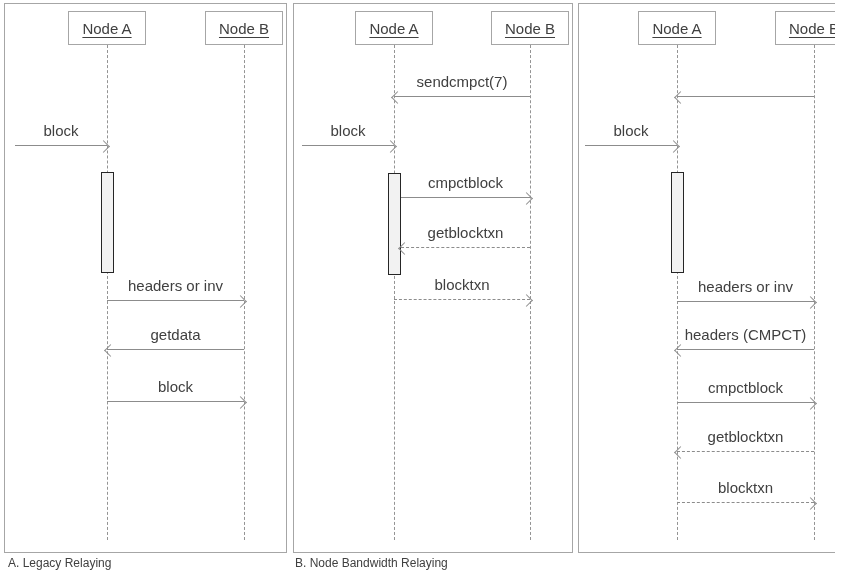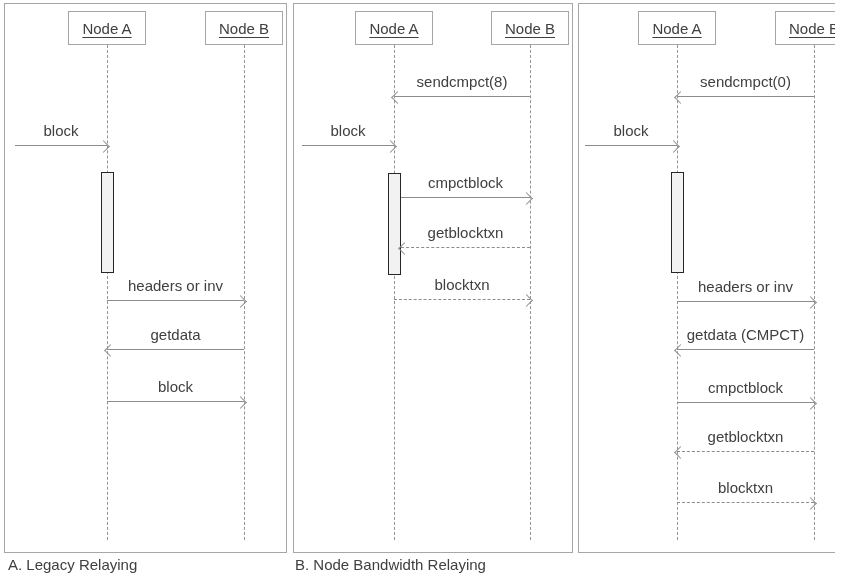--- a/index.html
+++ b/index.html
@@ -10,21 +10,21 @@
   html,body{margin:0;padding:0;background:#fff;}
   .canvas{
     position:relative; width:835px; height:581px; background:var(--bg);
     font-family:"Liberation Sans", sans-serif; color:var(--text); overflow:hidden;
   }
   .panel-frame{
     position:absolute; border:1px solid var(--panel-border);
     background:transparent; box-sizing:border-box;
   }
   .caption{
-    position:absolute; font-size:15px; color:var(--text); white-space:nowrap;
+    position:absolute; font-size:12px; color:var(--text); white-space:nowrap;
   }
   .node-box{
     position:absolute; width:78px; height:34px; box-sizing:border-box;
     border:1px solid var(--box-border); background:#fff; z-index:3;
     display:flex; align-items:center; justify-content:center;
   }
   .node-box span{
     font-size:15px; text-decoration:underline; text-underline-offset:3px;
   }
   .lifeline{
@@ -108,21 +108,21 @@
       </div>
       <div class="msg" style="left: 107px; top: 372px; width: 137px;">
         <div class="msg-label">block</div>
         <div class="msg-line"></div>
         <div class="ah right"></div>
       </div>
       <div class="lifeline" style="left: 394px; top: 45px; height: 495px;"></div>
       <div class="lifeline" style="left: 530px; top: 45px; height: 495px;"></div>
       <div class="activation" style="left: 388px; top: 173px; height: 102px;"></div>
       <div class="msg" style="left: 394px; top: 67px; width: 136px;">
-        <div class="msg-label">sendcmpct(8)</div>
+        <div class="msg-label">sendcmpct(7)</div>
         <div class="msg-line"></div>
         <div class="ah left"></div>
       </div>
       <div class="msg" style="left: 302px; top: 116px; width: 92px;">
         <div class="msg-label">block</div>
         <div class="msg-line"></div>
         <div class="ah right"></div>
       </div>
       <div class="msg" style="left: 401px; top: 168px; width: 129px;">
         <div class="msg-label">cmpctblock</div>
@@ -136,36 +136,35 @@
       </div>
       <div class="msg" style="left: 394px; top: 270px; width: 136px;">
         <div class="msg-label">blocktxn</div>
         <div class="msg-line dashed"></div>
         <div class="ah right"></div>
       </div>
       <div class="lifeline" style="left: 677px; top: 45px; height: 495px;"></div>
       <div class="lifeline" style="left: 814px; top: 45px; height: 495px;"></div>
       <div class="activation" style="left: 671px; top: 172px; height: 101px;"></div>
       <div class="msg" style="left: 677px; top: 67px; width: 137px;">
-        <div class="msg-label">sendcmpct(0)</div>
         <div class="msg-line"></div>
         <div class="ah left"></div>
       </div>
       <div class="msg" style="left: 585px; top: 116px; width: 92px;">
         <div class="msg-label">block</div>
         <div class="msg-line"></div>
         <div class="ah right"></div>
       </div>
       <div class="msg" style="left: 677px; top: 272px; width: 137px;">
         <div class="msg-label">headers or inv</div>
         <div class="msg-line"></div>
         <div class="ah right"></div>
       </div>
       <div class="msg" style="left: 677px; top: 320px; width: 137px;">
-        <div class="msg-label">getdata (CMPCT)</div>
+        <div class="msg-label">headers (CMPCT)</div>
         <div class="msg-line"></div>
         <div class="ah left"></div>
       </div>
       <div class="msg" style="left: 677px; top: 373px; width: 137px;">
         <div class="msg-label">cmpctblock</div>
         <div class="msg-line"></div>
         <div class="ah right"></div>
       </div>
       <div class="msg" style="left: 677px; top: 422px; width: 137px;">
         <div class="msg-label">getblocktxn</div>

